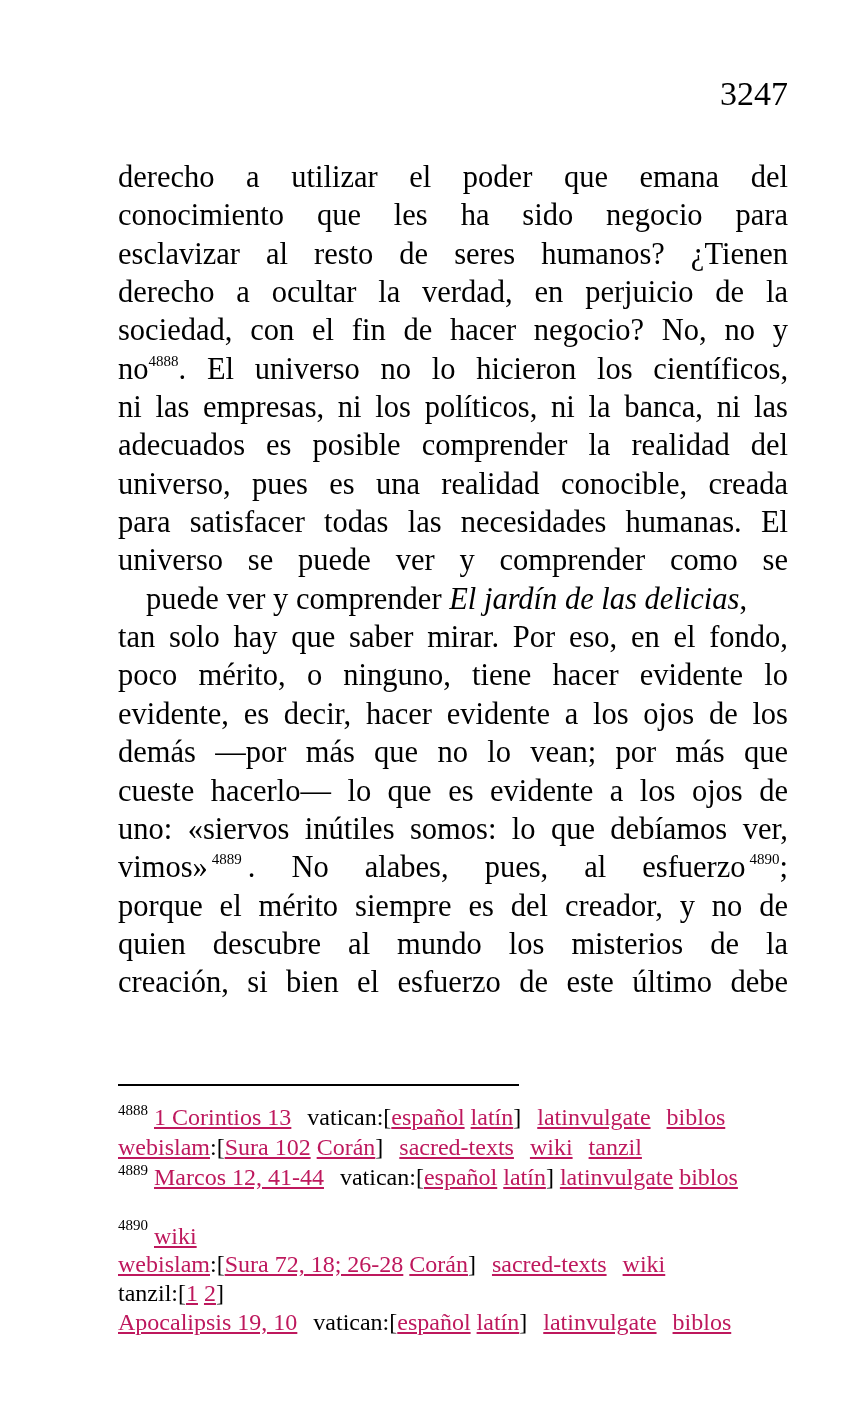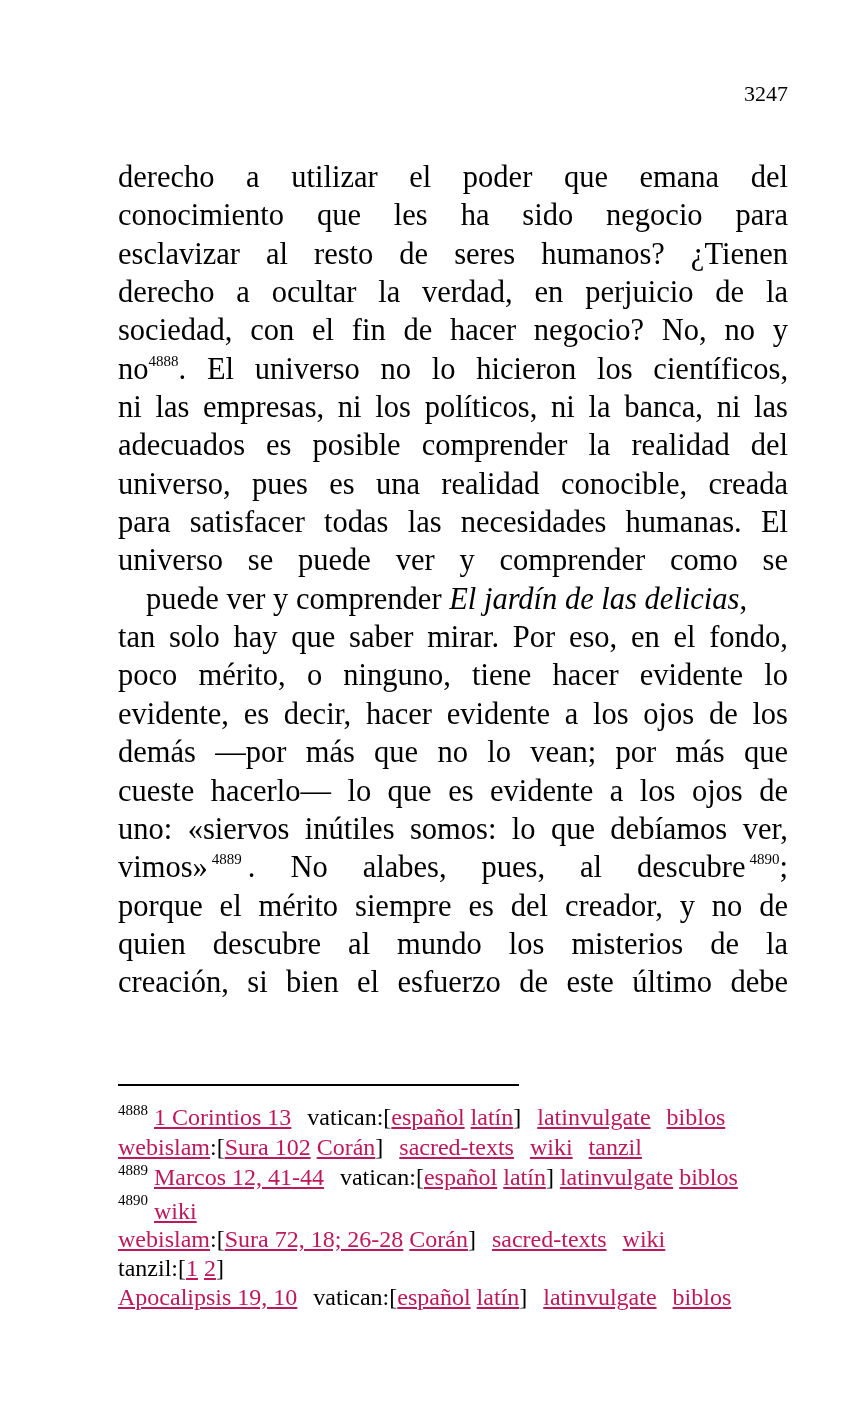--- a/index.html
+++ b/index.html
@@ -1,19 +1,19 @@
 <!DOCTYPE html>
 <html><head>
 <meta charset="utf-8">
 <style>
   html, body { margin: 0; padding: 0; background: #ffffff; }
   body { width: 866px; height: 1417px; position: relative; overflow: hidden;
          font-family: "Liberation Serif", "DejaVu Serif", serif; color: #000; }
   .page-number { position: absolute; top: 78px; left: 700px; width: 88px; text-align: right;
-                 font-size: 22px; line-height: 32px; }
+                 font-size: 34px; line-height: 32px; }
   .body-text { position: absolute; top: 158px; left: 118px; width: 670px; font-size: 30.5px; }
   .line { height: 38.35px; line-height: 38.35px; white-space: nowrap; text-align: justify;
           text-align-last: justify; }
   sup.fn { font-size: 15px; vertical-align: 0; position: relative; top: -13px; line-height: 0; }
   em { font-style: italic; }
   .rule { position: absolute; top: 1084px; left: 118px; width: 401px; height: 0;
           border-top: 2px solid #000; }
   .notes { position: absolute; top: 1102px; left: 118px; width: 680px; font-size: 24px; }
   .nline { height: 30px; line-height: 30px; white-space: nowrap; }
   .nline.tight { height: 28px; line-height: 28px; }
@@ -49,21 +49,21 @@
     <div class="line">cueste hacerlo— lo que es evidente a los ojos de</div>
     <div class="line">uno: «siervos inútiles somos: lo que debíamos ver,</div>
     <div class="line" style="display:flex;justify-content:space-between;align-items:center;">
       <span><span>vimos»</span><sup class="fn" style="margin-left:4px;">4889</sup></span>
       <span style="flex:1;display:flex;justify-content:space-between;margin-left:6px;">
           <span>.</span>
           <span>No</span>
           <span>alabes,</span>
           <span>pues,</span>
           <span>al</span>
-          <span>descubre</span>
+          <span>esfuerzo</span>
         </span>
       <span><sup class="fn" style="margin-left:4px;">4890</sup><span>;</span></span>
 
     </div>
     <div class="line">porque el mérito siempre es del creador, y no de</div>
     <div class="line">quien descubre al mundo los misterios de la</div>
     <div class="line">creación, si bien el esfuerzo de este último debe</div>
   </div>
 
   <div class="rule"></div>
@@ -75,21 +75,21 @@
     </div>
 
     <div class="nline">
       <a href="#">webislam</a><span>:[</span><a href="#">Sura 102</a><span class="gap1"></span><a href="#">Corán</a><span>]</span><span class="gap2"></span><a href="#">sacred-texts</a><span class="gap2"></span><a href="#">wiki</a><span class="gap2"></span><a href="#">tanzil</a>
     </div>
 
     <div class="nline">
       <span class="nnum">4889</span><span class="gap1"></span><a href="#">Marcos 12, 41-44</a><span class="gap2"></span><span>vatican:[</span><a href="#">español</a><span class="gap1"></span><a href="#">latín</a><span>]</span><span class="gap1"></span><a href="#">latinvulgate</a><span class="gap1"></span><a href="#">biblos</a>
     </div>
 
-    <div class="nline" style="height:32px;line-height:38px;">
+    <div class="nline" style="height:32px;line-height:38px;margin-top:25px;">
       <span class="nnum" style="top:-14px;">4890</span><span class="gap1"></span><a href="#">wiki</a>
     </div>
 
     <div class="nline">
       <a href="#">webislam</a><span>:[</span><a href="#">Sura 72, 18; 26-28</a><span class="gap1"></span><a href="#">Corán</a><span>]</span><span class="gap2"></span><a href="#">sacred-texts</a><span class="gap2"></span><a href="#">wiki</a>
     </div>
 
     <div class="nline tight">
       <span>tanzil:[</span><a href="#">1</a><span class="gap1"></span><a href="#">2</a><span>]</span>
     </div>

